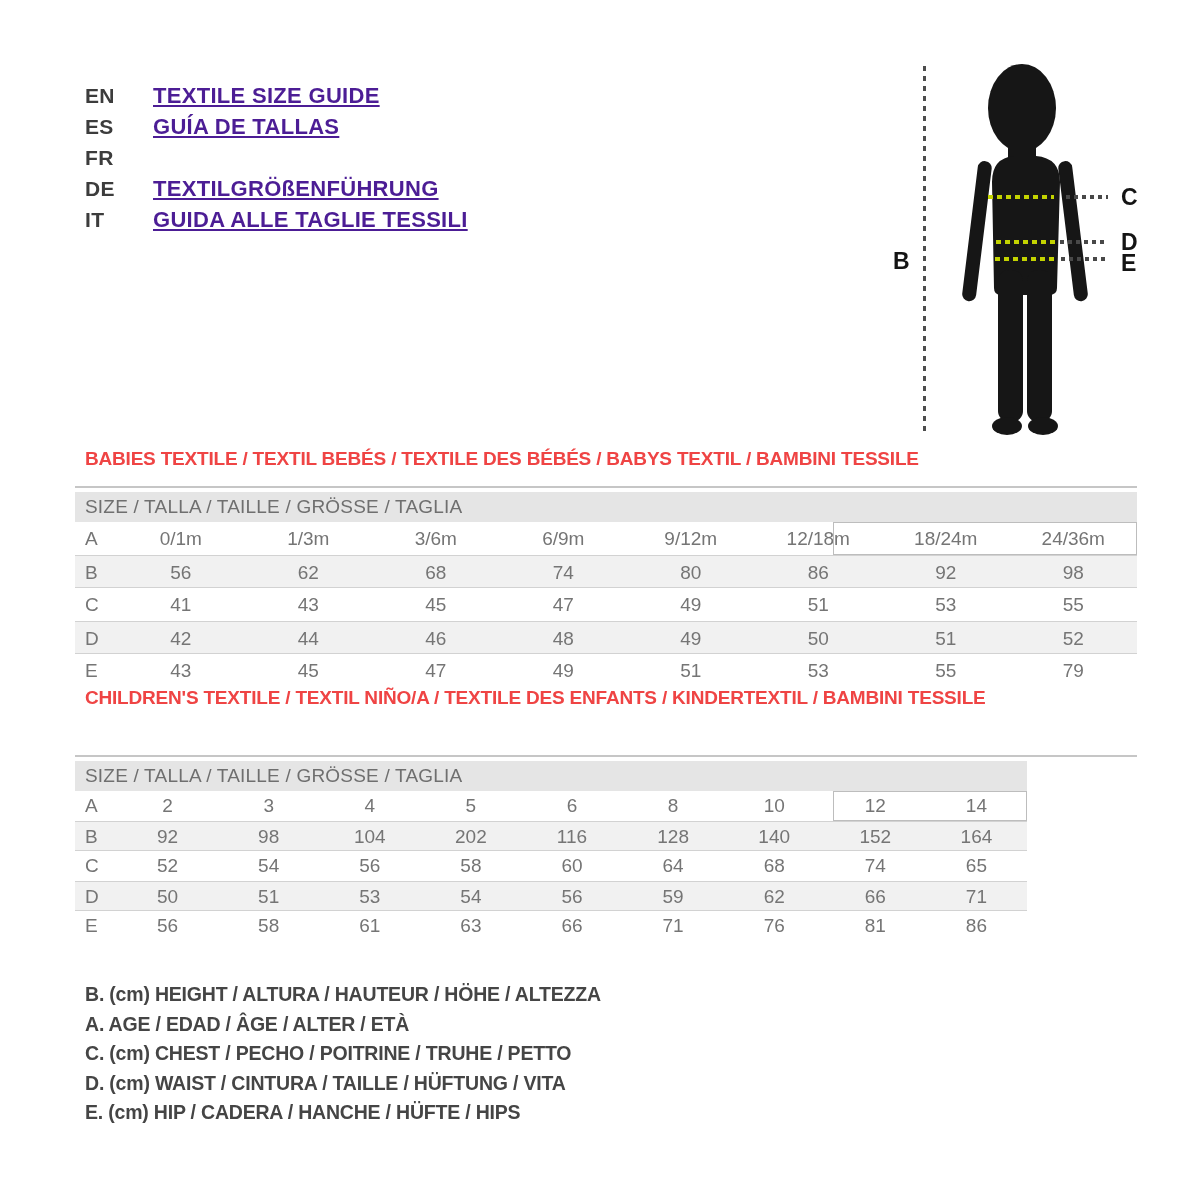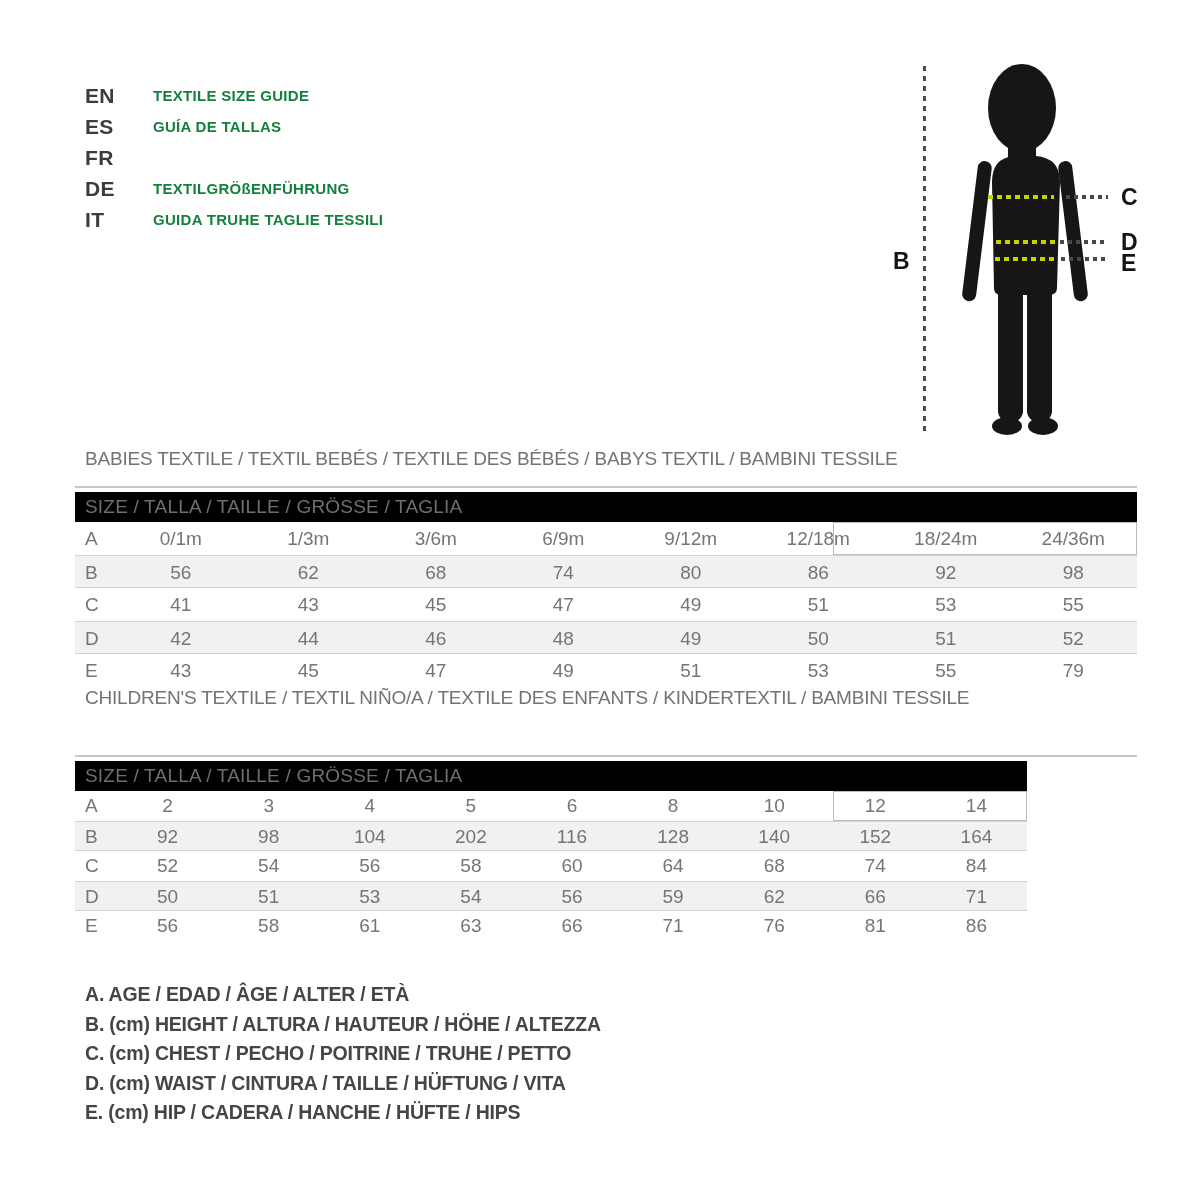--- a/index.html
+++ b/index.html
@@ -4,21 +4,21 @@
 <style>
   * { box-sizing: border-box; margin: 0; padding: 0; }
   html, body { width: 1200px; height: 1200px; background: #ffffff; }
   body { position: relative; font-family: "Liberation Sans", sans-serif; overflow: hidden; }
   .abs { position: absolute; }
 
   
   .langs { left: 85px; top: 80px; }
   .lang-row { display: flex; height: 31px; align-items: center; }
   .lang-code { width: 68px; font-size: 21px; font-weight: bold; color: #3c3c3c; letter-spacing: .3px; }
-  .lang-label { font-size: 15px; font-weight: bold; color: #15803d; letter-spacing: .3px; }
+  .lang-label { font-size: 22px; font-weight: bold; color: #4c1d95; letter-spacing: .3px; text-decoration: underline; }
 
   
   .fig-svg { left: 960px; top: 62px; }
   .vline-b { left: 923px; top: 66px; width: 3px; height: 368px;
              background: repeating-linear-gradient(180deg, #4d4d4d 0 5px, transparent 5px 10px); }
   .mline { height: 4px; }
   .mline.yellow { background: repeating-linear-gradient(90deg, #c3d300 0 5px, transparent 5px 9px); }
   .mline.gray   { background: repeating-linear-gradient(90deg, #484848 0 4px, transparent 4px 8px); }
   .mlabel { font-size: 23px; font-weight: bold; color: #141414; }
   #line-c-y { left: 988px; top: 195px; width: 66px; }
@@ -26,30 +26,30 @@
   #line-d-y { left: 996px; top: 240px; width: 60px; }
   #line-d-g { left: 1060px; top: 240px; width: 48px; }
   #line-e-y { left: 995px; top: 257px; width: 62px; }
   #line-e-g { left: 1061px; top: 257px; width: 47px; }
   #lbl-b { left: 893px; top: 248px; }
   #lbl-c { left: 1121px; top: 184px; }
   #lbl-d { left: 1121px; top: 229px; }
   #lbl-e { left: 1121px; top: 250px; }
 
   
-  .sec-title { font-size: 19px; font-weight: normal; color: #737373; letter-spacing: -0.2px; }
+  .sec-title { font-size: 19px; font-weight: bold; color: #ef4444; letter-spacing: -0.2px; }
   #babies-title { left: 85px; top: 448px; }
   #children-title { left: 85px; top: 687px; }
 
   
   .size-table { width: 1062px; }
   #babies-table { left: 75px; top: 486px; }
   #children-table { left: 75px; top: 755px; }
   .topline { height: 2px; background: #c6c6c6; margin-bottom: 4px; }
-  .thead { height: 30px; line-height: 30px; background: #000000; color: #6f6f6f;
+  .thead { height: 30px; line-height: 30px; background: #e5e5e5; color: #6f6f6f;
            font-size: 19px; padding-left: 10px; letter-spacing: .2px; }
   #children-table .thead, #children-table .trow, #children-table .topline2 { width: 952px; }
   .trow { display: grid; height: 33px; line-height: 33px; font-size: 19px; color: #757575; position: relative; }
   #babies-table .trow { grid-template-columns: 42px repeat(8, 1fr); }
   #children-table .trow { grid-template-columns: 42px repeat(9, 1fr); height: 30px; line-height: 30px; }
   .trow .rl { padding-left: 10px; text-align: left; }
   .trow .c { text-align: center; }
   .z { background: #f1f1f1; border-top: 1px solid #d2d2d2; border-bottom: 1px solid #d2d2d2; }
   .hl { position: absolute; top: 0; bottom: 0; left: 758px; right: 0;
         border: 1px solid #bdbdbd; background: transparent; }
@@ -73,21 +73,21 @@
   </div>
   <div class="lang-row">
     <span class="lang-code">FR</span>
   </div>
   <div class="lang-row">
     <span class="lang-code">DE</span>
     <span class="lang-label">TEXTILGRÖßENFÜHRUNG</span>
   </div>
   <div class="lang-row">
     <span class="lang-code">IT</span>
-    <span class="lang-label">GUIDA TRUHE TAGLIE TESSILI</span>
+    <span class="lang-label">GUIDA ALLE TAGLIE TESSILI</span>
   </div>
 </div>
 
 <svg class="abs fig-svg" width="130" height="376" viewBox="0 0 130 376">
   <g fill="#161616">
     <ellipse cx="62" cy="46" rx="34" ry="44"></ellipse>
     <rect x="48" y="78" width="28" height="28"></rect>
     <path d="M32,120 Q32,96 54,94 L76,94 Q100,96 100,120 L97,226 Q97,233 89,233 L41,233 Q34,233 34,226 Z"></path>
     <rect x="18" y="100" width="14" height="141" rx="7" transform="rotate(7 32 104)"></rect>
     <rect x="98" y="100" width="14" height="141" rx="7" transform="rotate(-7 98 104)"></rect>
@@ -206,21 +206,21 @@
   <div class="trow">
     <span class="rl">C</span>
     <span class="c">52</span>
     <span class="c">54</span>
     <span class="c">56</span>
     <span class="c">58</span>
     <span class="c">60</span>
     <span class="c">64</span>
     <span class="c">68</span>
     <span class="c">74</span>
-    <span class="c">84</span>
+    <span class="c">65</span>
   </div>
   <div class="trow z">
     <span class="rl">D</span>
     <span class="c">50</span>
     <span class="c">51</span>
     <span class="c">53</span>
     <span class="c">54</span>
     <span class="c">56</span>
     <span class="c">59</span>
     <span class="c">62</span>
@@ -235,18 +235,18 @@
     <span class="c">63</span>
     <span class="c">66</span>
     <span class="c">71</span>
     <span class="c">76</span>
     <span class="c">81</span>
     <span class="c">86</span>
   </div>
 </div>
 
 <div class="abs legend">
+  <div class="legend-row">B. (cm) HEIGHT / ALTURA / HAUTEUR / HÖHE / ALTEZZA</div>
   <div class="legend-row">A. AGE / EDAD / ÂGE / ALTER / ETÀ</div>
-  <div class="legend-row">B. (cm) HEIGHT / ALTURA / HAUTEUR / HÖHE / ALTEZZA</div>
   <div class="legend-row">C. (cm) CHEST / PECHO / POITRINE / TRUHE / PETTO</div>
   <div class="legend-row">D. (cm) WAIST / CINTURA / TAILLE / HÜFTUNG / VITA</div>
   <div class="legend-row">E. (cm) HIP / CADERA / HANCHE / HÜFTE / HIPS</div>
 </div>
 
 </body></html>

